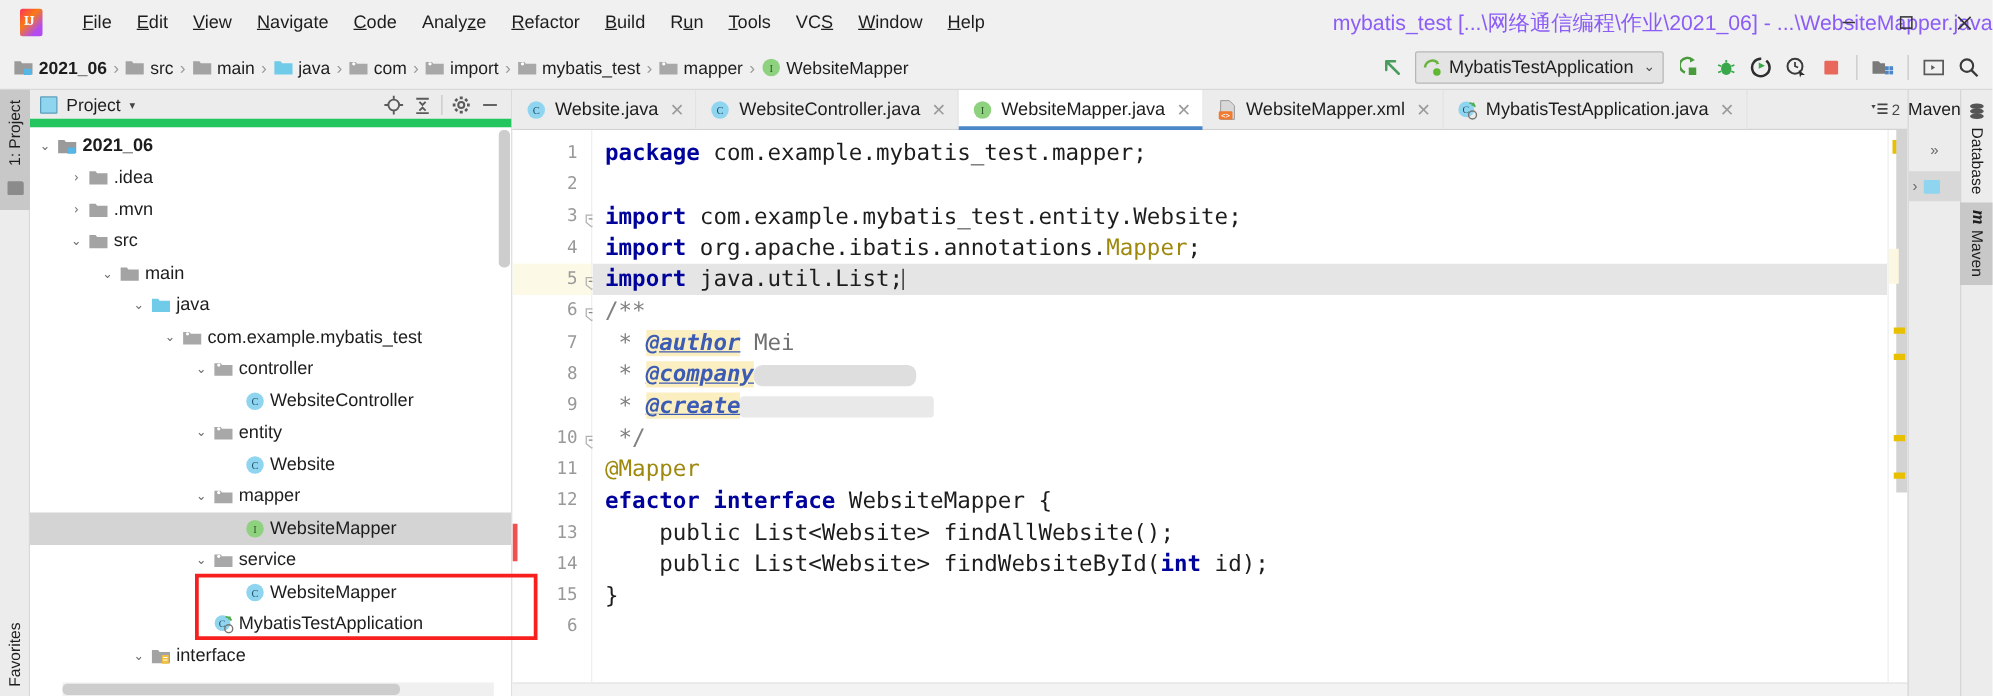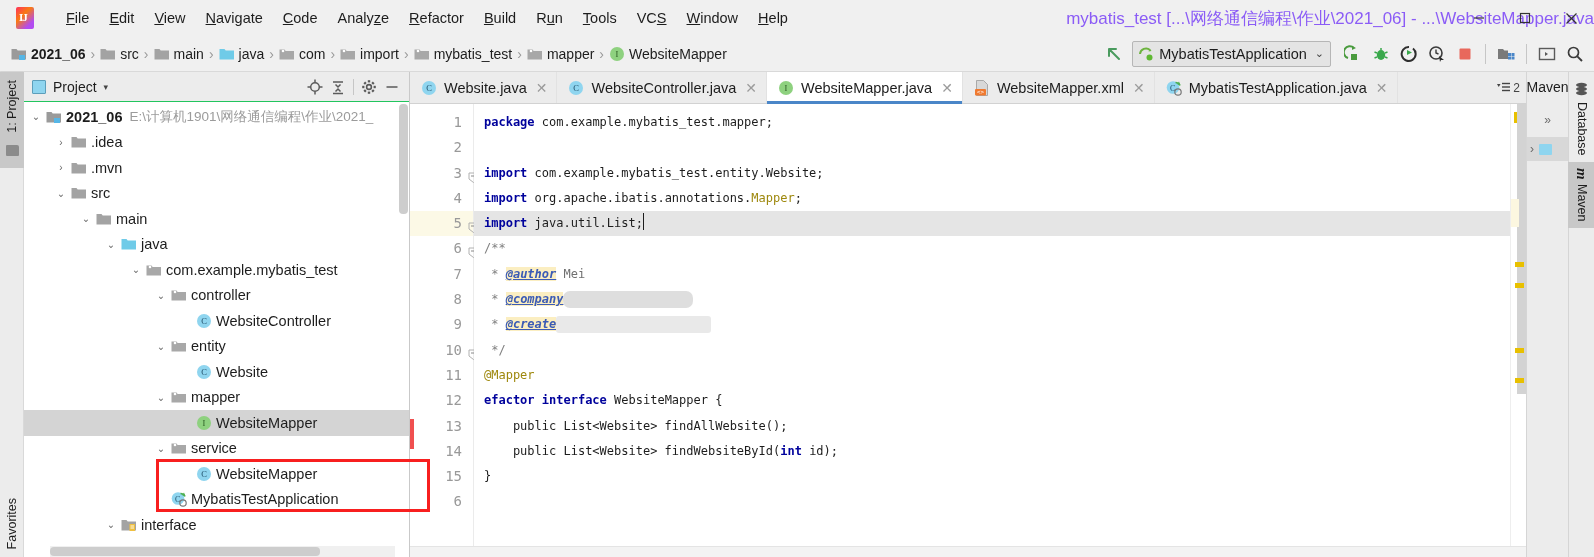--- a/index.html
+++ b/index.html
@@ -83,21 +83,21 @@
     display: flex; flex-direction: column; align-items: center; }
   .folder-mini { width: 13px; height: 11px; background: #8b8b8b; border-radius: 1px 2px 1px 1px; margin: 4px 0 6px; }
 
   
   .project-panel {
     width: 386px; background: #fff; display: flex; flex-direction: column;
     border-right: 1px solid #c9c9c9; flex: none; position: relative;
   }
   .pp-head {
     height: 30px; background: #ececec; display: flex; align-items: center;
-    padding: 0 6px 0 8px; flex: none; border-bottom: 1px solid #22c55e;
+    padding: 0 6px 0 8px; flex: none; border-bottom: 7px solid #22c55e;
   }
   .pp-title { font-size: 14px; margin-left: 7px; }
   .pp-chev { margin-left: 7px; color: #444; font-size: 9px; }
   .pp-sq { width: 14px; height: 14px; background: #8fd5ef; border: 1px solid #5d9fbb; border-radius: 1px; }
   .pp-tools { margin-left: auto; display: flex; align-items: center; gap: 1px; }
   .ptb { width: 22px; height: 22px; display: flex; align-items: center; justify-content: center; border-radius: 3px; }
 
   .tree { flex: 1; overflow: hidden; position: relative; padding-top: 2px; background: #fff; }
   .trow {
     display: flex; align-items: center; height: 25.5px; padding-left: 4px;
@@ -140,21 +140,21 @@
     width: 64px; background: #fff; flex: none; padding-top: 6px; position: relative;
     border-right: 1px solid #ebebeb;
   }
   .gline { height: 25.3px; line-height: 25.3px; text-align: right; padding-right: 11px;
     color: #999; font-family: "DejaVu Sans Mono", monospace; font-size: 14px; position: relative; }
   .gline.cur { background: #fcf9e6; }
   .fold { position: absolute; right: -6px; top: 7px; width: 11px; height: 11px; color: #a0a0a0; font-size: 9px; }
   .codecol { flex: 1; position: relative; padding-top: 6px; overflow: hidden; background: #fff; }
   .cline {
     height: 25.3px; line-height: 25.3px; font-family: "DejaVu Sans Mono", monospace;
-    font-size: 12px; white-space: pre; padding-left: 10px; color: #1d1d1d;
+    font-size: 18px; white-space: pre; padding-left: 10px; color: #1d1d1d;
   }
   .cline.cur { background: #e5e5e5; }
   .kw { color: #00029c; font-weight: bold; }
   .ann { color: #9e880d; }
   .cmt { color: #808080; }
   .cmt-tag { color: #3b5bb5; font-style: italic; font-weight: bold; text-decoration: underline; background: #fbeec1; }
   .cmt-val { color: #707070; }
   .redact { display: inline-block; vertical-align: middle; background: #dedede; border-radius: 7px; }
   .redact2 { display: inline-block; vertical-align: middle; background: #e9e9e9; border-radius: 3px; }
   .caret { display: inline-block; width: 1px; height: 17px; background: #1d1d1d; vertical-align: -3px; }
@@ -431,21 +431,20 @@
       <div class="tree" id="tree">
           <div class="trow" style="padding-left: 4px;">
             <span class="arrow">⌄</span>
             <span class="ticon">
               <svg width="16" height="16" viewBox="0 0 16 16">
                 <path d="M0.5 3 l5 0 l1.2 1.5 l8.3 0 l0 9 l-14.5 0 z" fill="#9a9a9a"></path>
                 <rect x="8" y="9" width="6" height="5" fill="#56b6e6"></rect>
               </svg>
             </span>
             <span class="tlabel bold">2021_06</span>
-            <span class="tpath">E:\计算机1901\网络通信编程\作业\2021_</span>
           </div>
           <div class="trow" style="padding-left: 29px;">
             <span class="arrow">›</span>
             <span class="ticon">
               <svg width="16" height="16" viewBox="0 0 16 16">
                 <path d="M0.5 3 l5 0 l1.2 1.5 l8.3 0 l0 9 l-14.5 0 z" fill="#a3a3a3"></path>
               </svg>
             </span>
             <span class="tlabel">.idea</span>
           </div>

